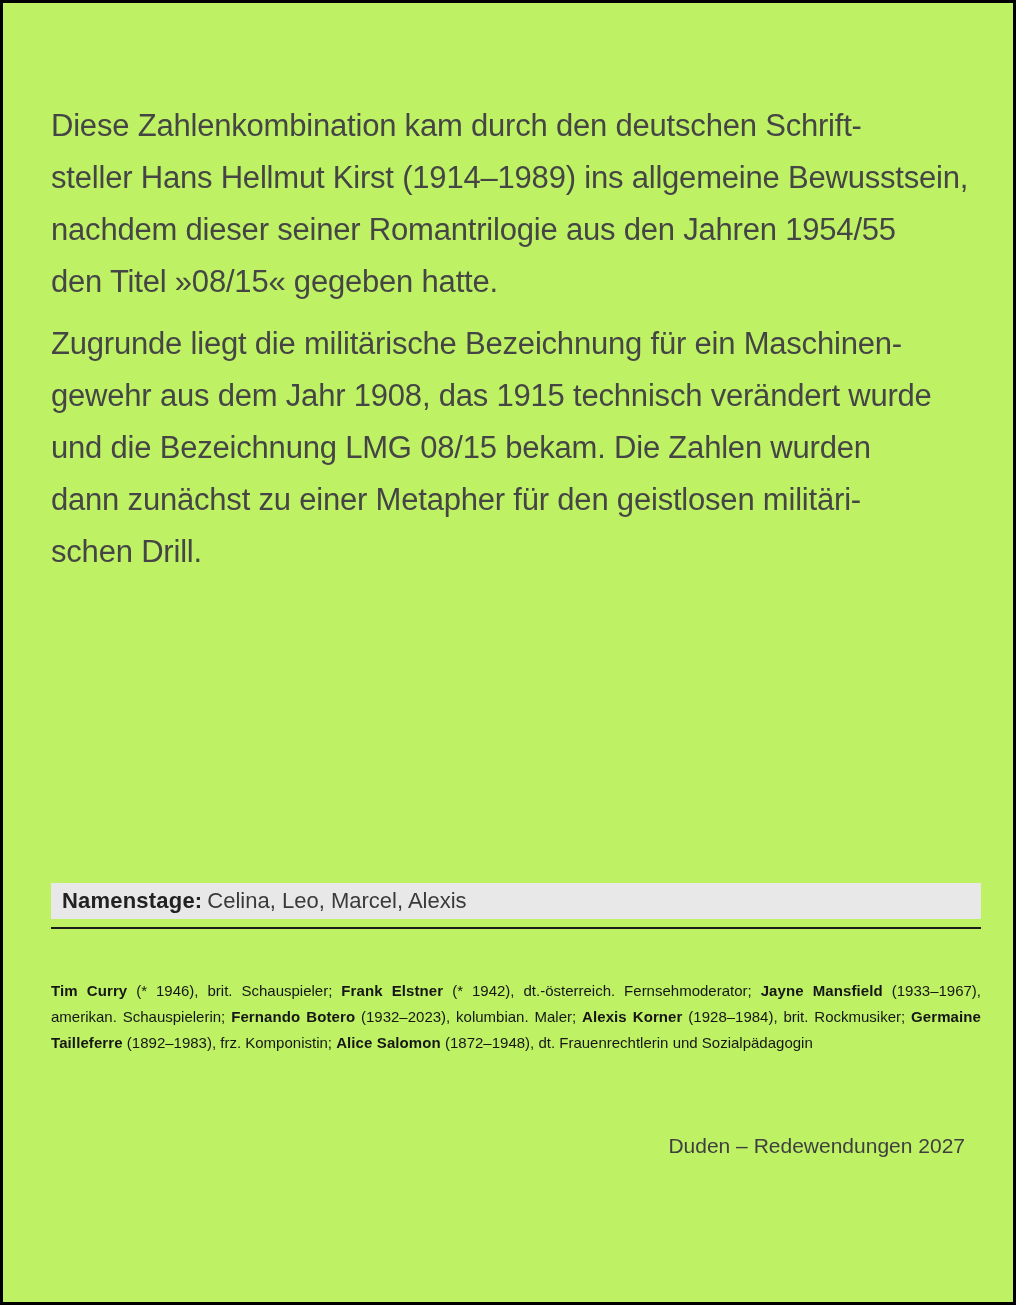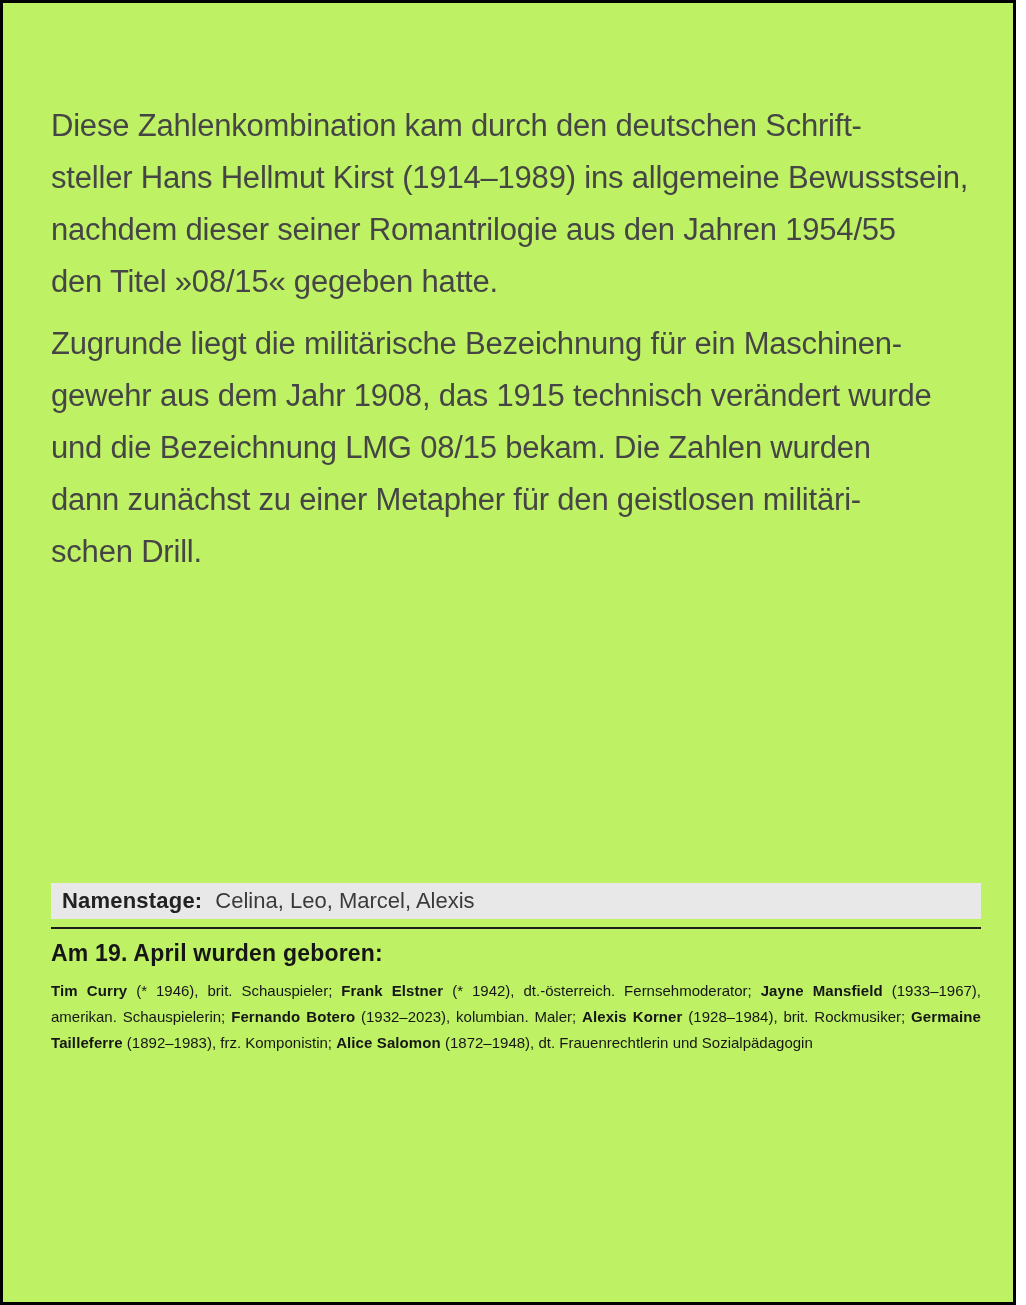--- a/index.html
+++ b/index.html
@@ -43,21 +43,21 @@
     display: flex;
     align-items: center;
     padding-left: 11px;
     font-size: 22px;
     color: #3a3a3a;
     white-space: nowrap;
   }
   .namensbar .label {
     font-weight: 700;
     color: #222222;
-    margin-right: 13px;
+    margin-right: 5px;
     letter-spacing: 0.2px;
   }
   .rule {
     position: absolute;
     left: 48px;
     top: 924px;
     width: 930px;
     height: 2px;
     background: var(--rule-color, #1c1c1c);
   }
@@ -104,18 +104,18 @@
     <p>Zugrunde liegt die militärische Bezeichnung für ein Maschinen-<br>gewehr aus dem Jahr 1908, das 1915 technisch verändert wurde<br>und die Bezeichnung LMG 08/15 bekam. Die Zahlen wurden<br>dann zunächst zu einer Metapher für den geistlosen militäri-<br>schen Drill.</p>
   </div>
 
   <div class="namensbar">
     <span class="label">Namenstage:</span>
     <span class="names">Celina, Leo, Marcel, Alexis</span>
   </div>
 
   <div class="rule"></div>
 
-  <div class="geb-heading">Am 19. April wurden geboren:</div>
 
   <div class="geb-text"><b>Tim Curry</b><span> (* 1946), brit. Schauspieler; </span><b>Frank Elstner</b><span> (* 1942), dt.-österreich. Fernseh­moderator; </span><b>Jayne Mansfield</b><span> (1933–1967), amerikan. Schauspielerin; </span><b>Fernando Botero</b><span> (1932–2023), kolumbian. Maler; </span><b>Alexis Korner</b><span> (1928–1984), brit. Rockmusiker; </span><b>Germaine Tailleferre</b><span> (1892–1983), frz. Komponistin; </span><b>Alice Salomon</b><span> (1872–1948), dt. Frauenrechtlerin und Sozialpädagogin</span></div>
 
+  <div class="footer">Duden – Redewendungen 2027</div>
 
 </div>
 
 </body></html>

